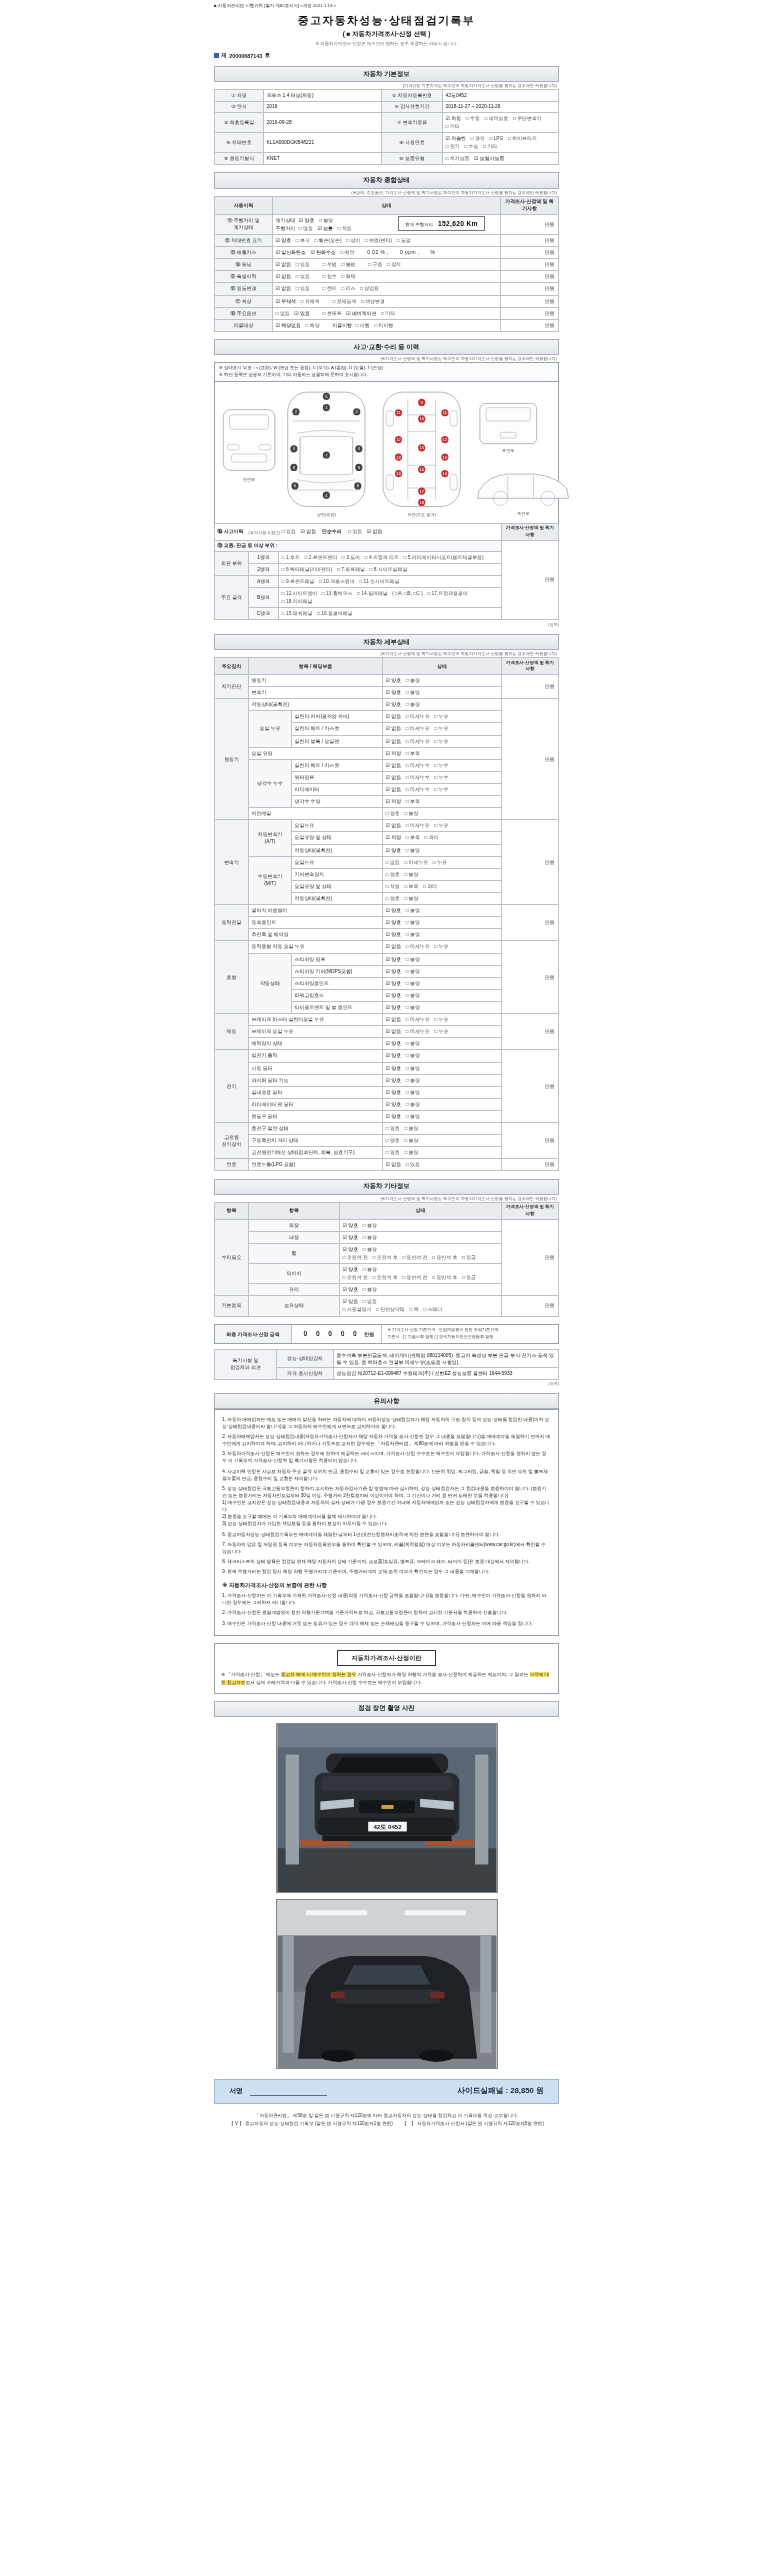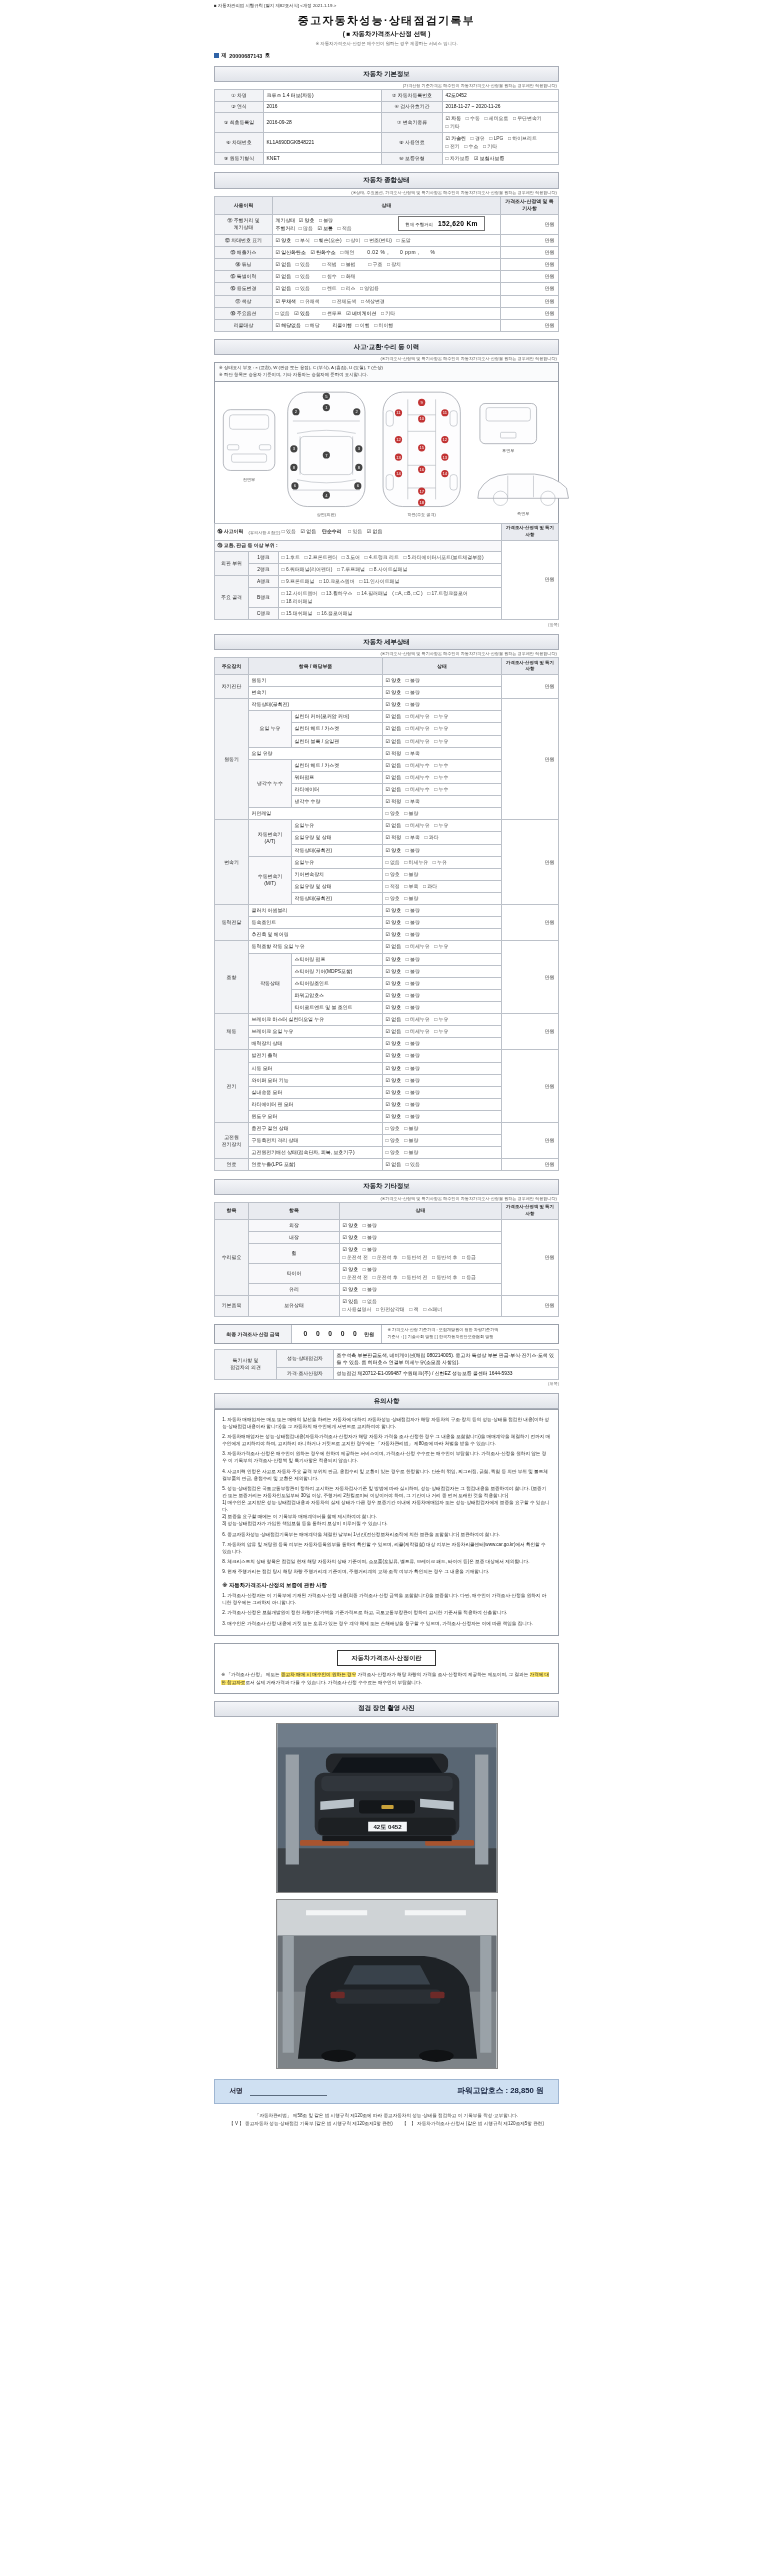--- a/index.html
+++ b/index.html
@@ -723,21 +723,21 @@
       <ellipse cx="312" cy="306" rx="34" ry="12" fill="#101214"></ellipse>
     </g>
   </svg>
 
   <div class="sign-band">
     <div class="sign-left">
       <span class="sign-label">서명</span>
       <span class="sign-line"></span>
     </div>
     <div class="fee">
-      <span>파워고압호스 :</span>
+      <span>사이드실패널 :</span>
       <span>28,850 원</span>
     </div>
   </div>
 
   <div class="footer">
     <div>「자동차관리법」 제58조 및 같은 법 시행규칙 제120조에 따라 중고자동차의 성능·상태를 점검하고 이 기록부를 작성·교부합니다.</div>
     <div>【 V 】 중고자동차 성능·상태점검 기록부 (같은 법 시행규칙 제120조제1항 관련)　　【　】 자동차가격조사·산정서 (같은 법 시행규칙 제120조제5항 관련)</div>
   </div>
 
 </div>

